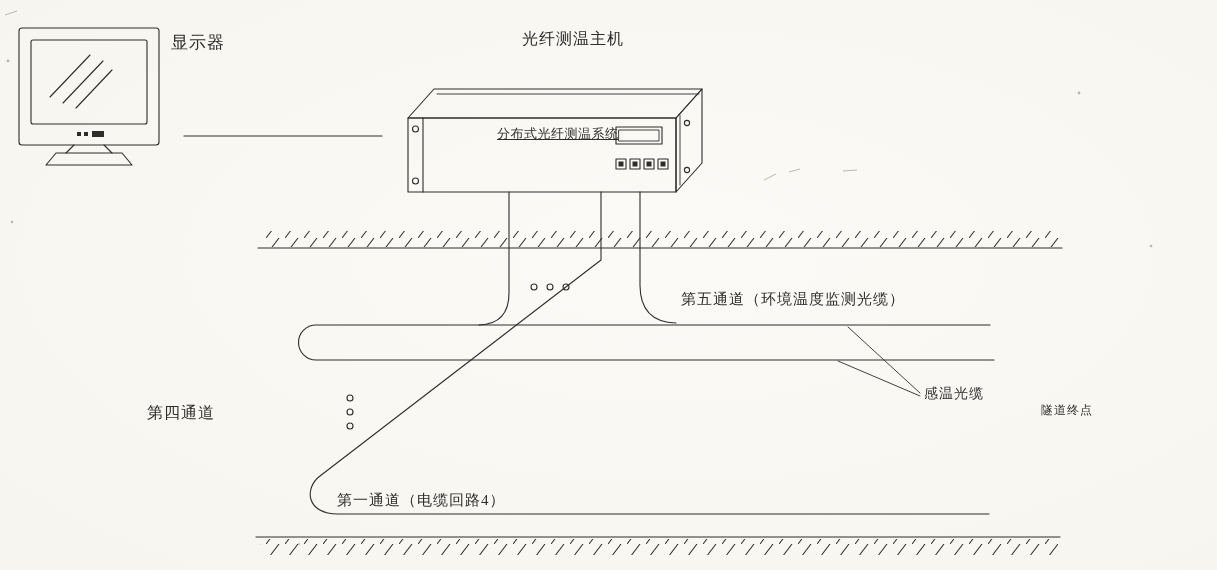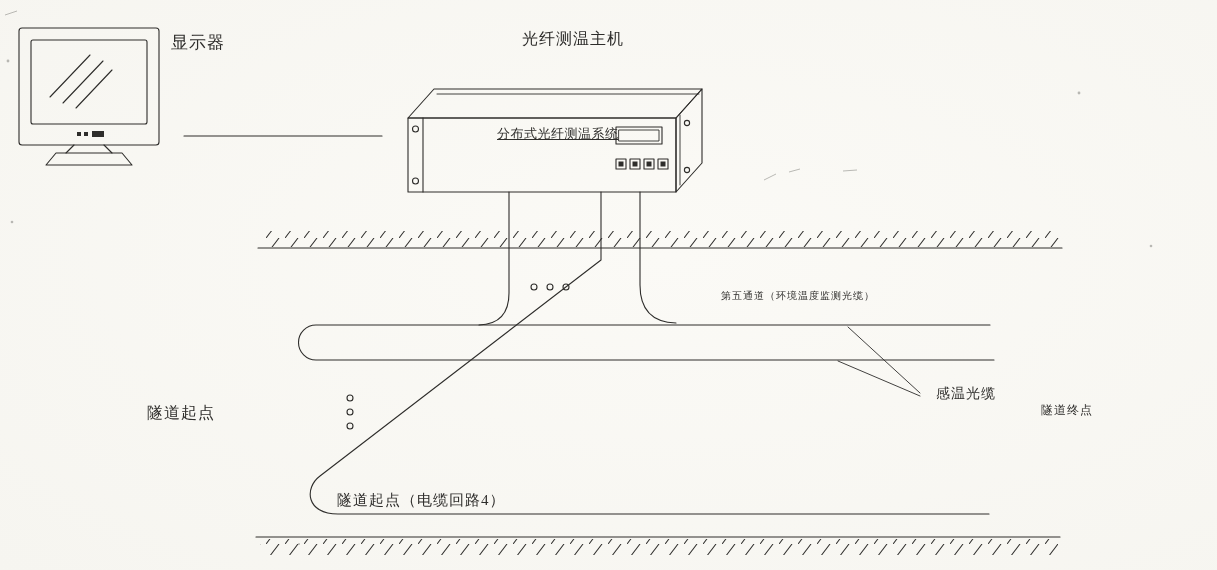--- a/index.html
+++ b/index.html
@@ -128,23 +128,23 @@
     </g>
   </svg>
 
   <div class="label" style="left:171px; top:33px; font-size:17px;">显示器</div>
 
   <div class="label" style="left:506px; top:29px; font-size:16px;margin-left:16px;">光纤测温主机</div>
 
   <div class="label" style="left:497px; top:126px; font-size:13px; letter-spacing:0.5px;text-decoration:underline;">分布式光纤测温系统</div>
 
 
-  <div class="label" style="left:681px; top:290px; font-size:10px;margin-left:40px;">第五通道（环境温度监测光缆）</div>
+  <div class="label" style="left:681px; top:290px; font-size:15px;">第五通道（环境温度监测光缆）</div>
 
-  <div class="label" style="left:924px; top:386px; font-size:14px;margin-left:12px;">感温光缆</div>
+  <div class="label" style="left:924px; top:386px; font-size:14px;">感温光缆</div>
 
-  <div class="label" style="left:147px; top:403px; font-size:16px;">隧道起点</div>
+  <div class="label" style="left:147px; top:403px; font-size:16px;">第四通道</div>
 
   <div class="label" style="left:1041px; top:403px; font-size:12px;">隧道终点</div>
 
-  <div class="label" style="left:337px; top:491px; font-size:15px;">隧道起点（电缆回路4）</div>
+  <div class="label" style="left:337px; top:491px; font-size:15px;">第一通道（电缆回路4）</div>
 
 </div>
 
 </body></html>

